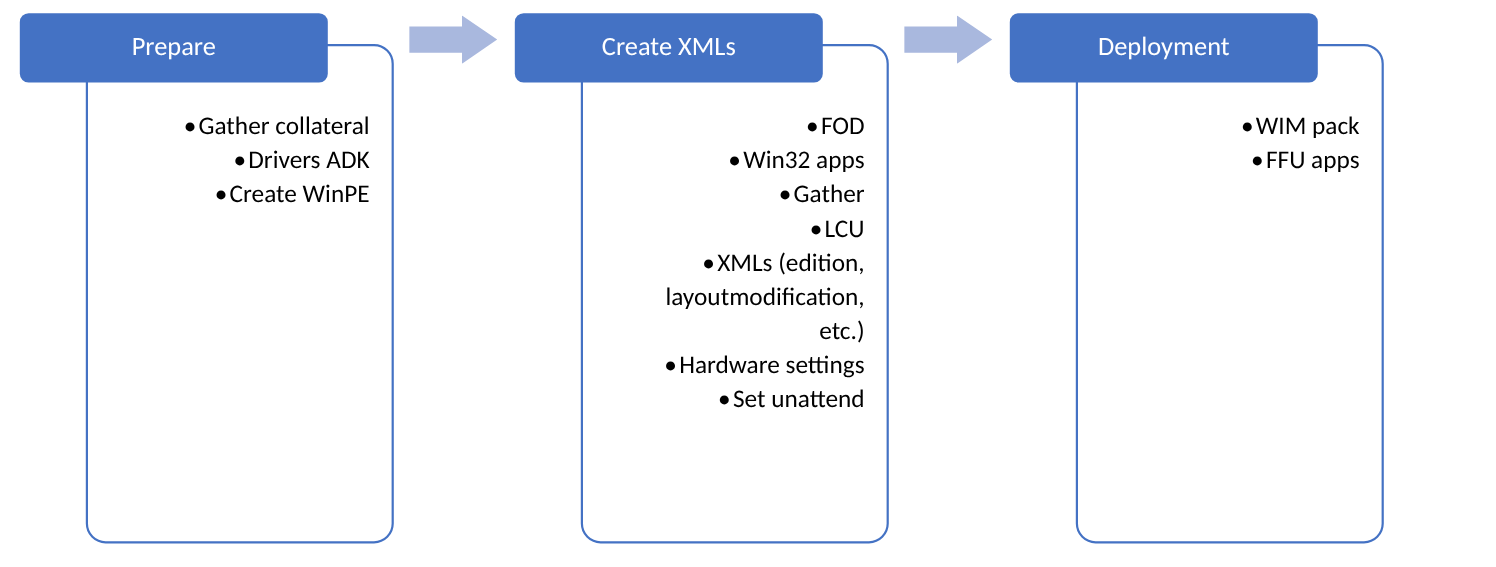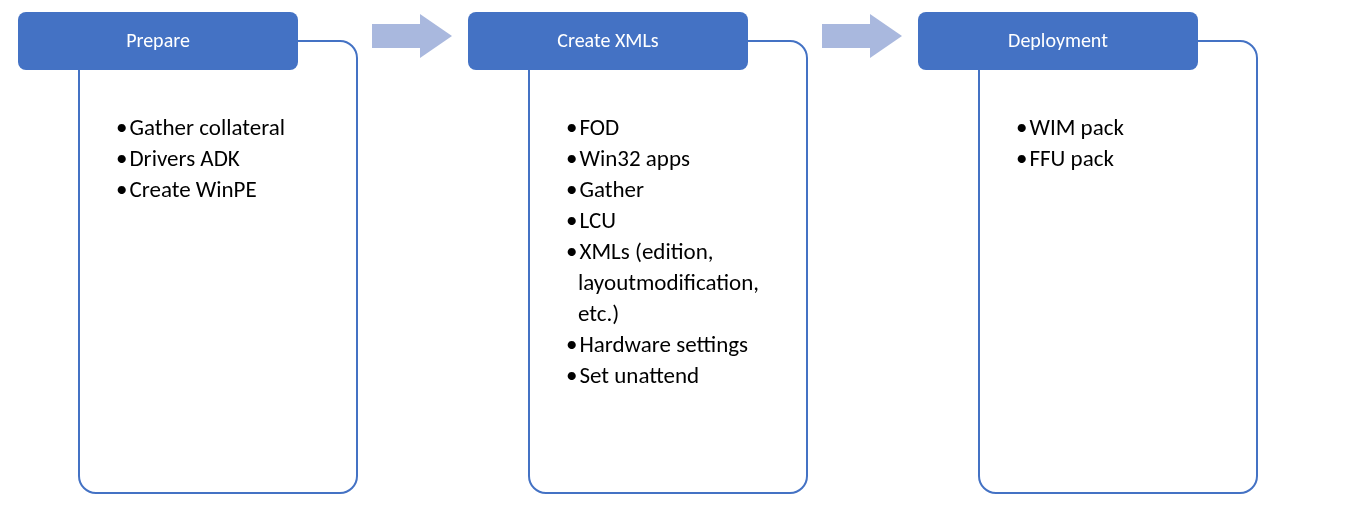--- a/index.html
+++ b/index.html
@@ -14,43 +14,44 @@
   }
   .stage {
     position: absolute;
   }
   .stage-title {
     position: absolute;
     top: 0;
     left: 0;
     background: #4472C4;
     color: #fff;
-    font-size: 20px;
+    font-size: 24px;
     text-align: center;
     padding: 16px 0 18px 0;
     border-radius: 8px;
     width: 280px;
     z-index: 2;
   }
   .stage-body {
     position: absolute;
     top: 28px;
     left: 60px;
     width: 280px;
     height: 454px;
     border: 2px solid #4472C4;
     border-radius: 18px;
     background: #fff;
     z-index: 1;
     padding: 54px 16px 16px 20px;
   }
   .stage-body ul {
     list-style: none;
-    margin: 16px;
+    margin: 4px;
     padding: 0;
+    text-align: right;
   }
   .stage-body li {
     font-size: 23px;
     color: #000;
     line-height: 1.35;
     text-indent: -12px;
     padding-left: 12px;
   }
   .stage-body li::before {
     content: "•";
@@ -103,16 +104,16 @@
   <svg width="80" height="44" viewBox="0 0 80 44">
     <polygon points="0,10 48,10 48,0 80,22 48,44 48,34 0,34" fill="#A9B8DE"></polygon>
   </svg>
 </div>
 
 <div class="stage" style="left:918px; top:12px;">
   <div class="stage-title">Deployment</div>
   <div class="stage-body">
     <ul>
       <li>WIM pack</li>
-      <li>FFU pack</li>
+      <li>FFU apps</li>
     </ul>
   </div>
 </div>
 
 </body></html>

